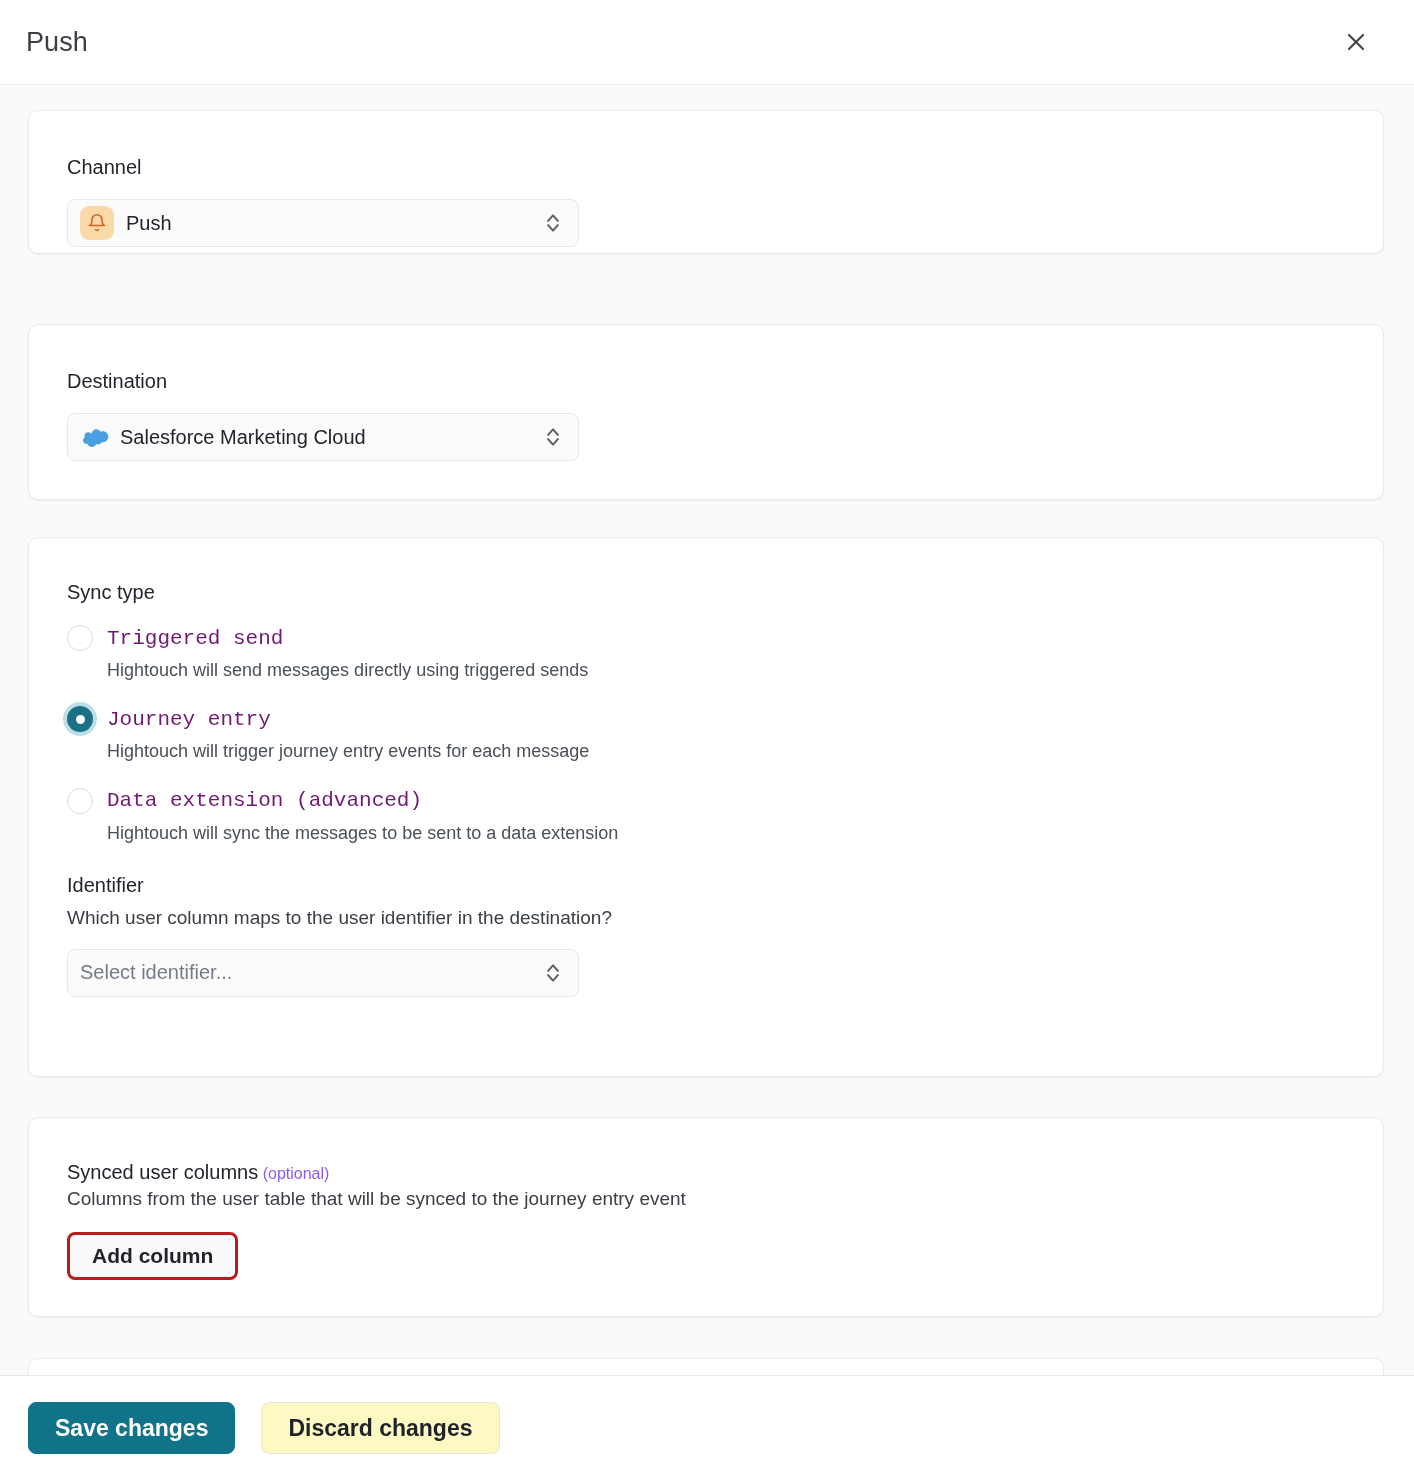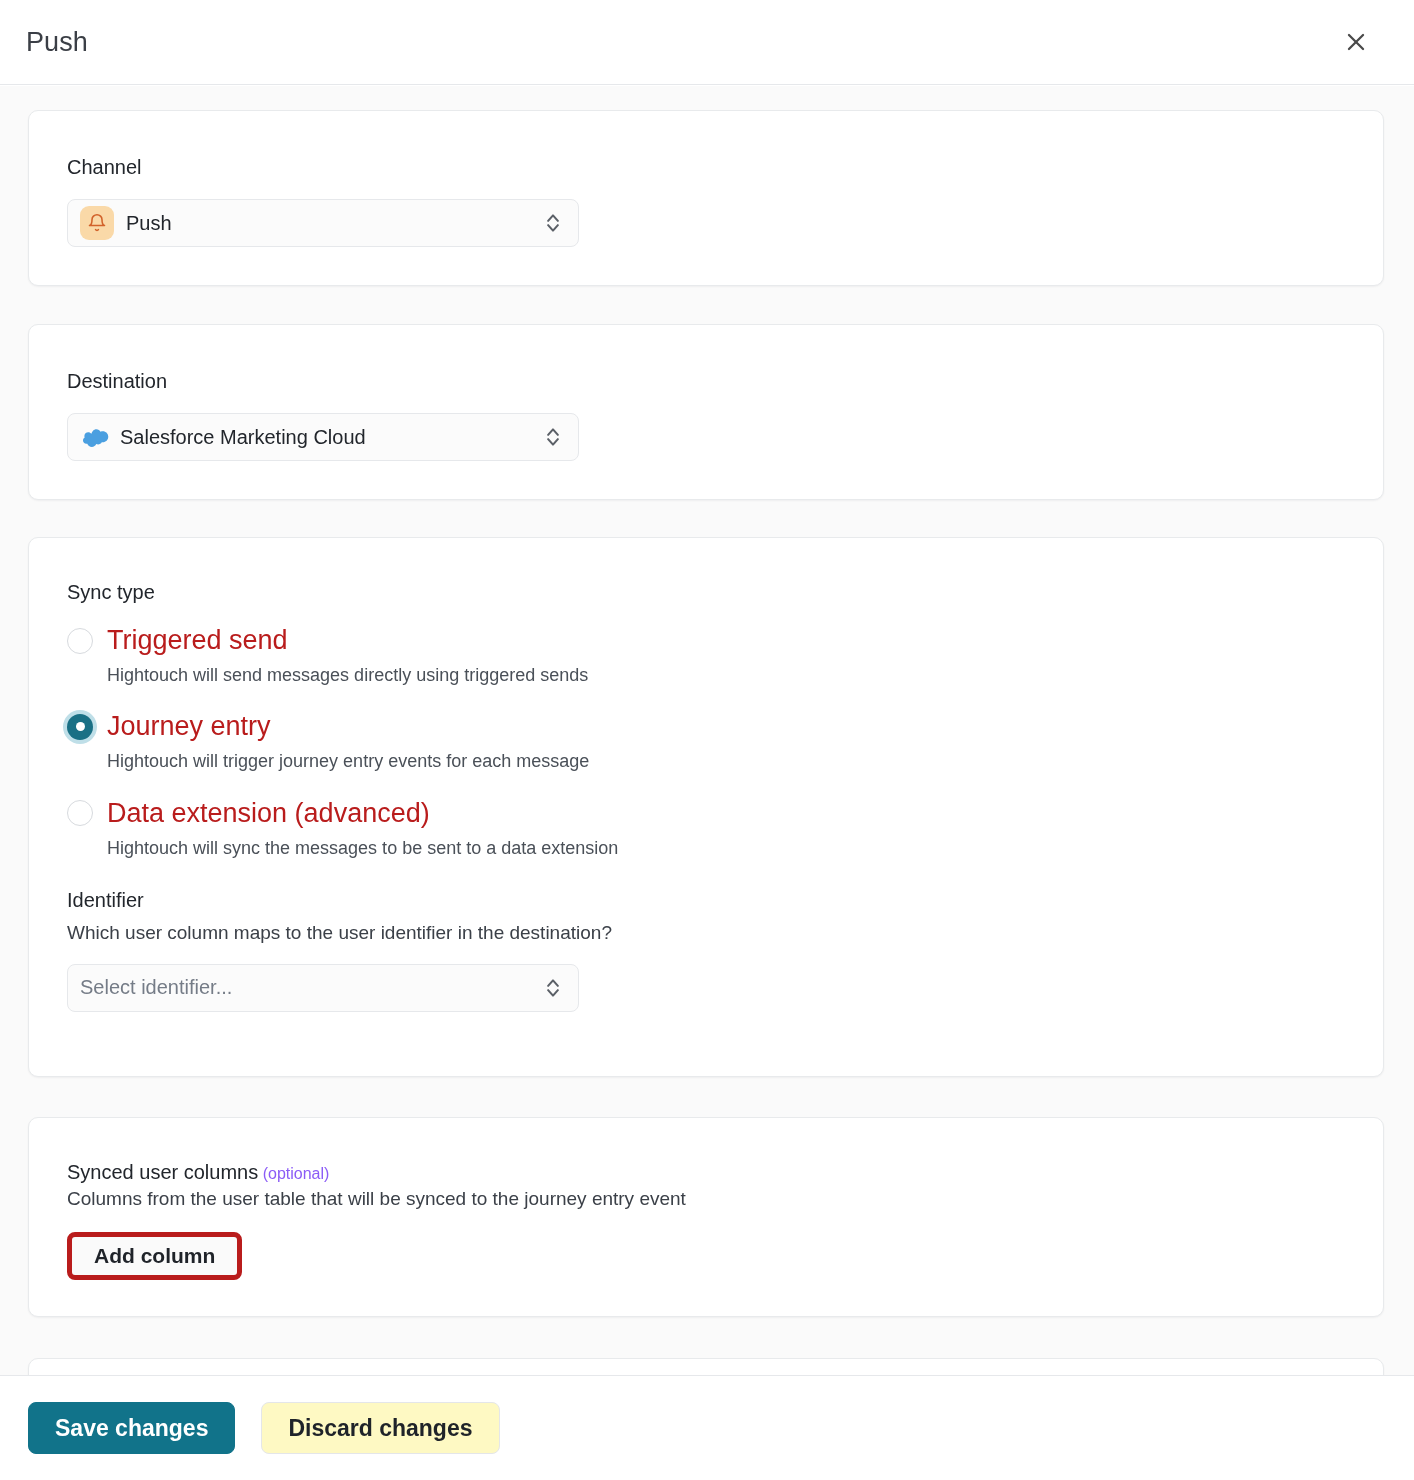--- a/index.html
+++ b/index.html
@@ -144,22 +144,23 @@
   .radio.checked::after {
     content: "";
     position: absolute;
     left: 50%; top: 50%;
     width: 9px; height: 9px;
     margin: -4.5px 0 0 -4.5px;
     border-radius: 50%;
     background: #ffffff;
   }
   .radio-label {
-    font-size: 27px;
-    color: #b91c1c;
+    font-size: 21px;
+    color: #701a75;
+    font-family: Liberation Mono, monospace;
   }
   .radio-desc {
     font-size: 18px;
     color: #4a5058;
     margin-left: 40px;
     margin-top: 8px;
     line-height: 1.3;
   }
 
   
@@ -168,21 +169,21 @@
     align-items: center;
     justify-content: center;
     border-radius: 8px;
     font-size: 21px;
     font-weight: 700;
     cursor: pointer;
     white-space: nowrap;
   }
   .btn-secondary {
     background: #fafafa;
-    border: 5px solid #b91c1c;
+    border: 3px solid #b91c1c;
     color: #1f2329;
     height: 48px;
     padding: 0 22px;
   }
   .btn-primary {
     background: #11738a;
     border: 1px solid #11738a;
     color: #ffffff;
     height: 52px;
     padding: 0 26px;
@@ -223,21 +224,21 @@
         <svg width="26" height="26" viewBox="0 0 24 24" fill="none" stroke="#4a4a4a" stroke-width="2.1" stroke-linecap="round">
           <line x1="5.5" y1="5.5" x2="18.5" y2="18.5"></line>
           <line x1="18.5" y1="5.5" x2="5.5" y2="18.5"></line>
         </svg>
       </span>
     </div>
   </div>
 
   <div class="body">
 
-    <div class="card" style="top:24px; height:176px;">
+    <div class="card" style="top:24px; height:144px;">
       <div style="padding: 44px 0 0 38px;">
         <div class="field-label">Channel</div>
         <div class="select" style="margin-top:20px;">
           <span class="select-icon-wrap bell">
             <svg width="20" height="20" viewBox="0 0 24 24" fill="none" stroke="#d2622a" stroke-width="1.9" stroke-linecap="round" stroke-linejoin="round">
               <path d="M18 8A6 6 0 0 0 6 8c0 6-3 7-3 7h18s-3-1-3-7"></path>
               <path d="M10.3 20a2 2 0 0 0 3.4 0"></path>
             </svg>
           </span>
           <span class="val">Push</span>

